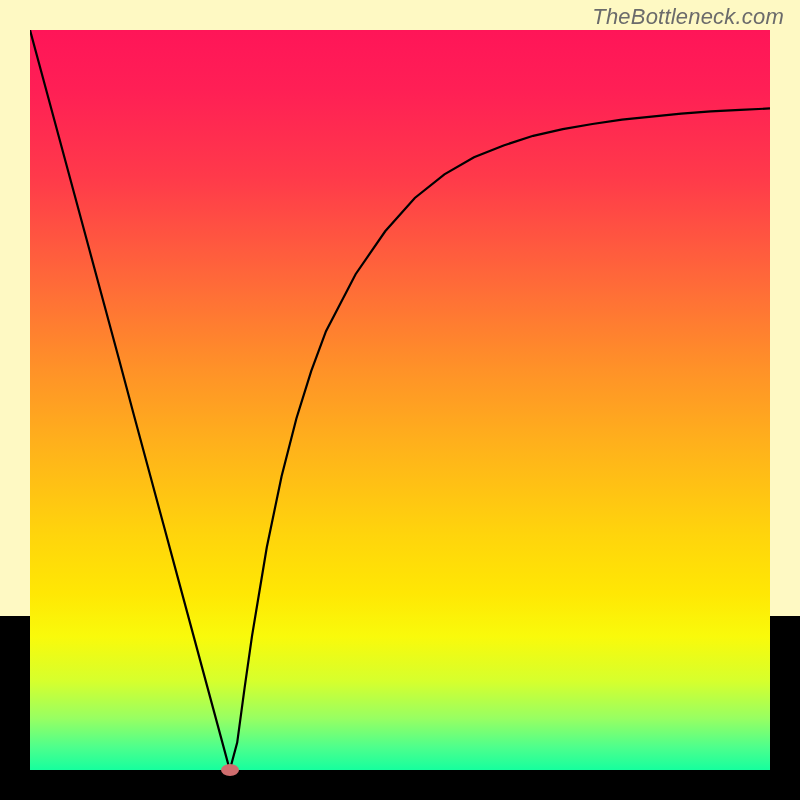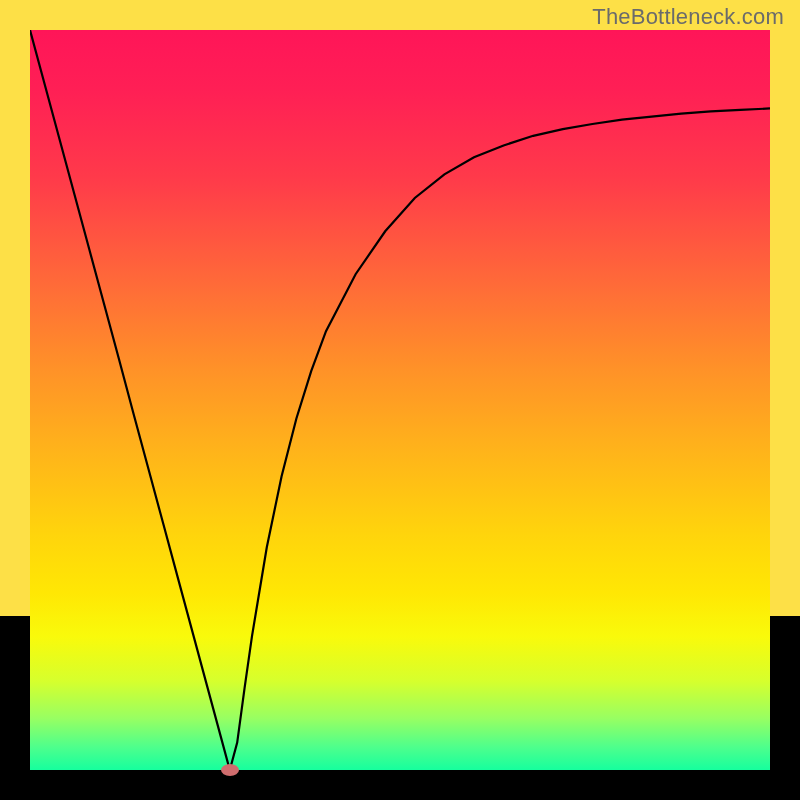--- a/index.html
+++ b/index.html
@@ -8,21 +8,22 @@
     width: 800px;
     height: 800px;
     background: #000;
     font-family: Arial, Helvetica, sans-serif;
     overflow: hidden;
   }
   .stage {
     position: relative;
     width: 800px;
     height: 616px;
-    background: #fde047;
+    background: #fef9c3;
+    font-style: italic;
   }
   .plot-area {
     position: absolute;
     left: 30px;
     top: 30px;
     width: 740px;
     height: 740px;
     background: linear-gradient(
       to bottom,
       #ff1558 0%,

